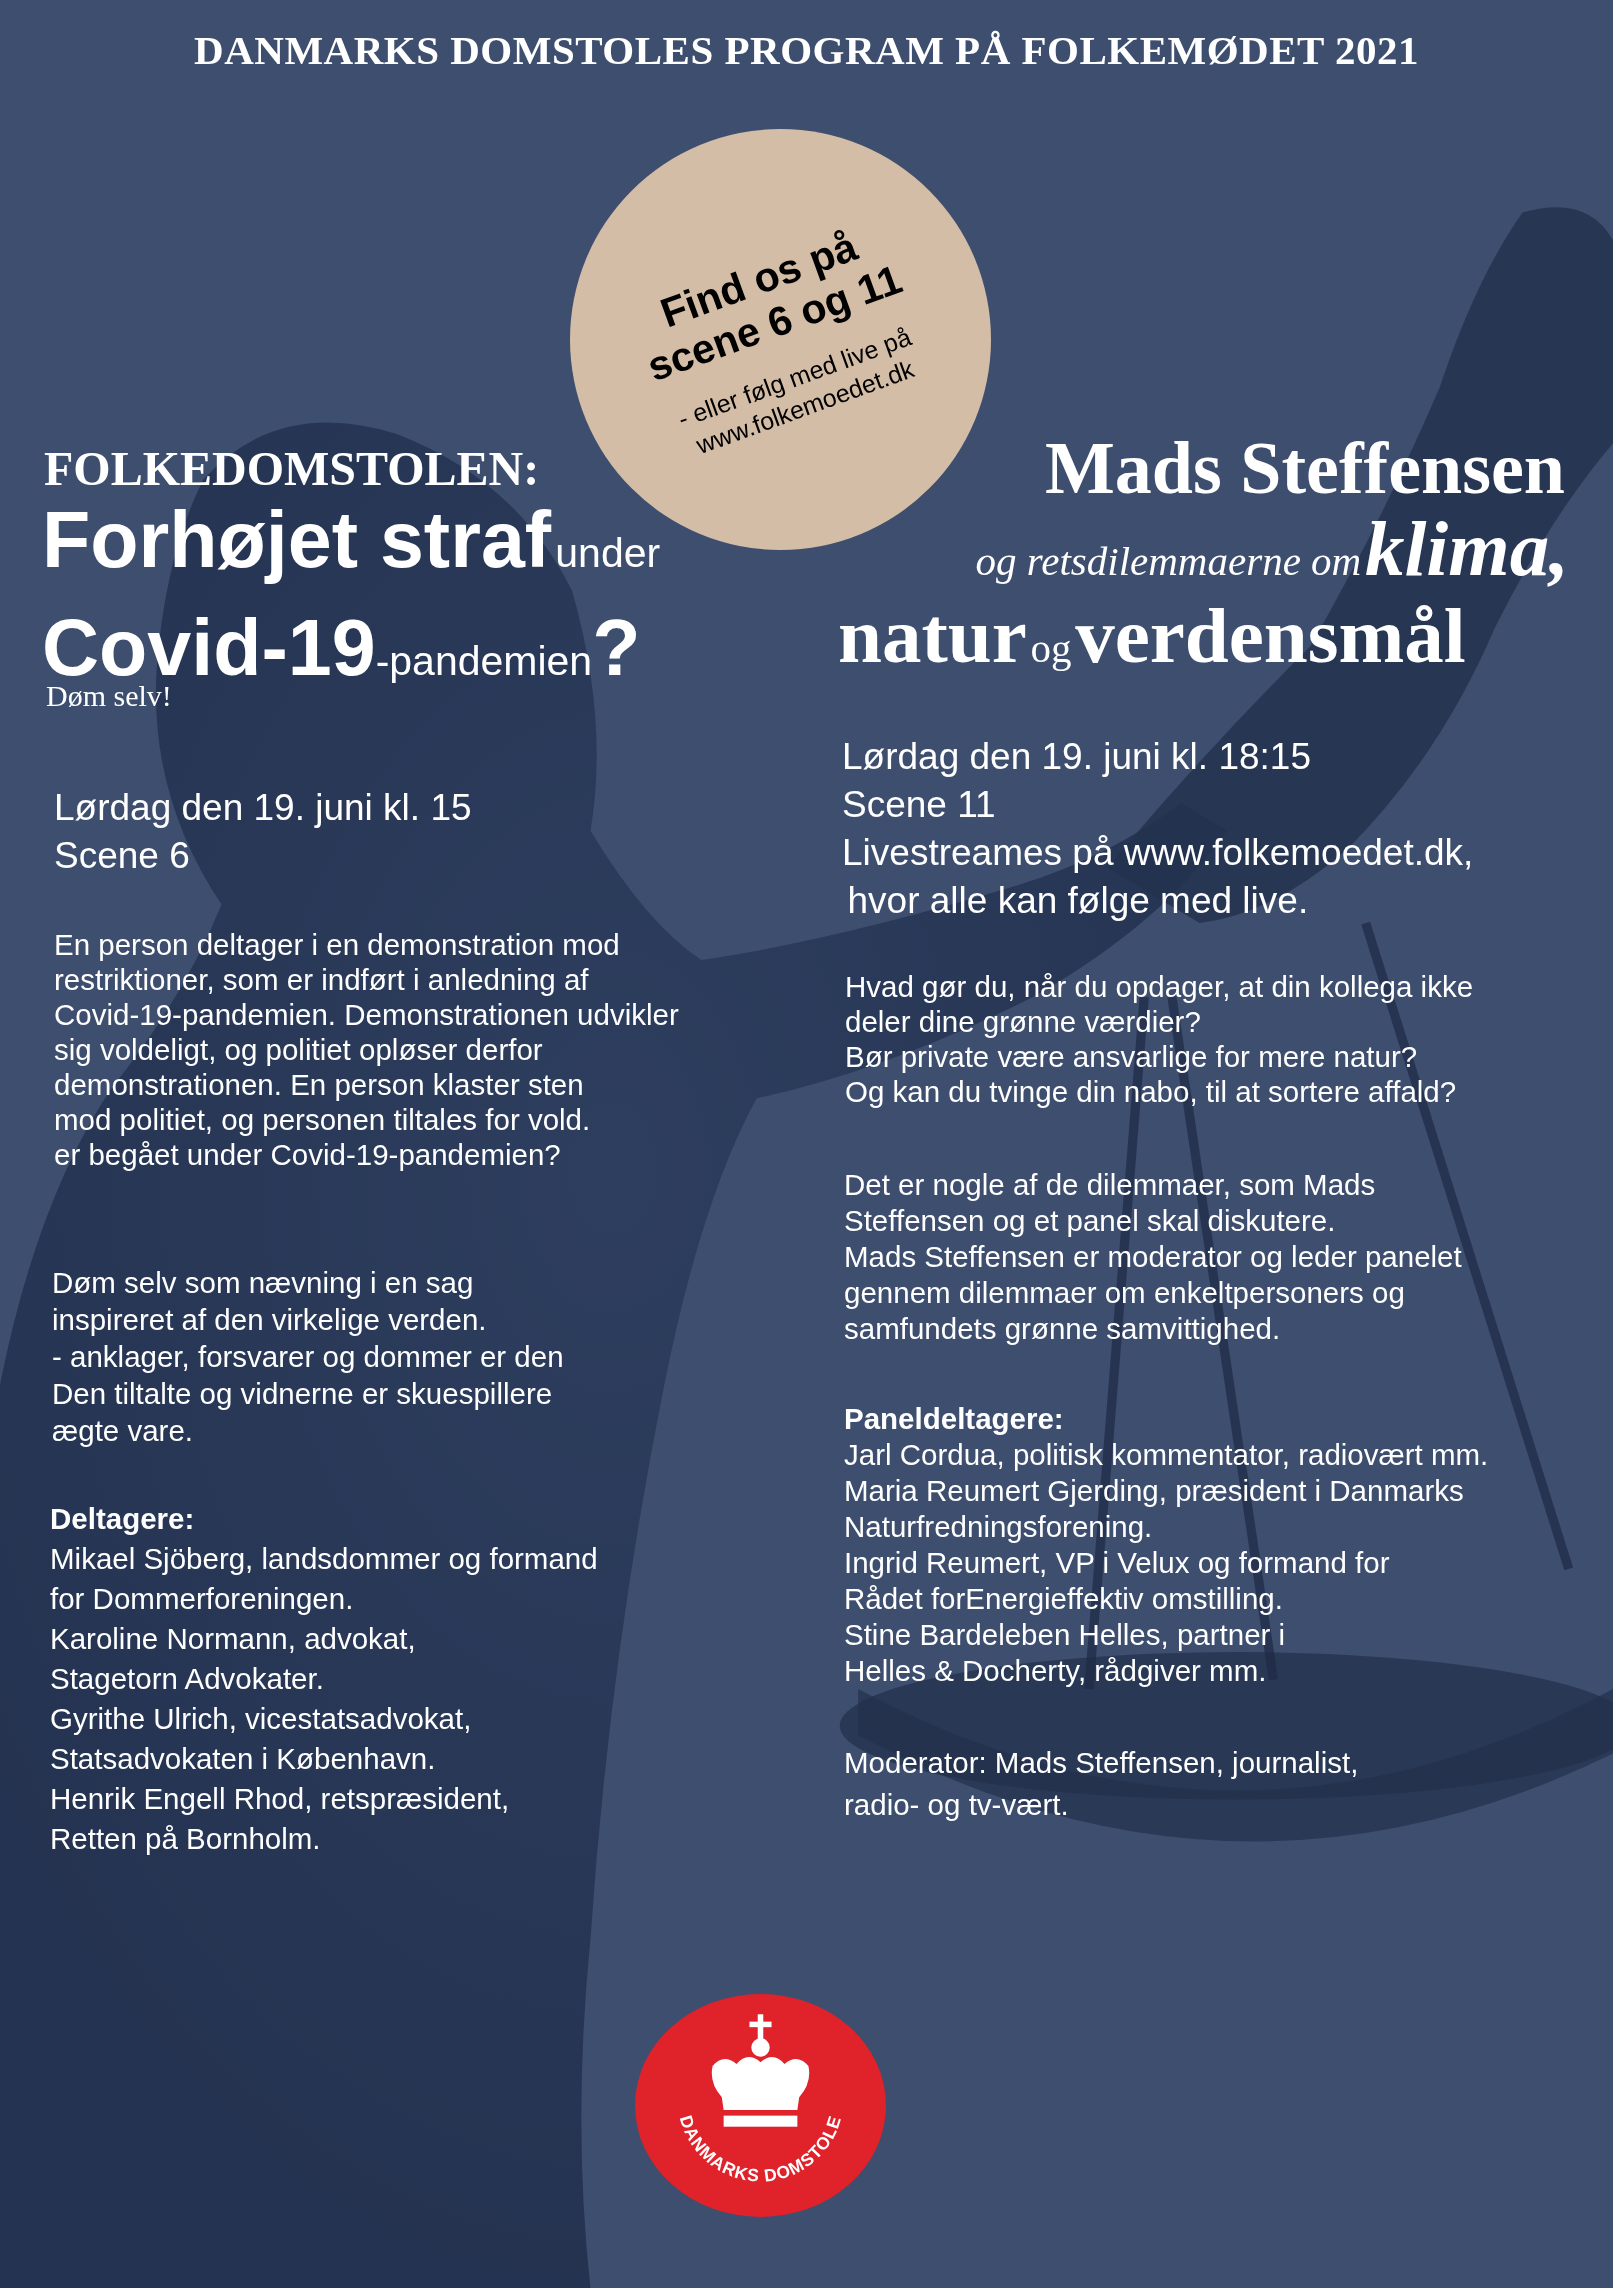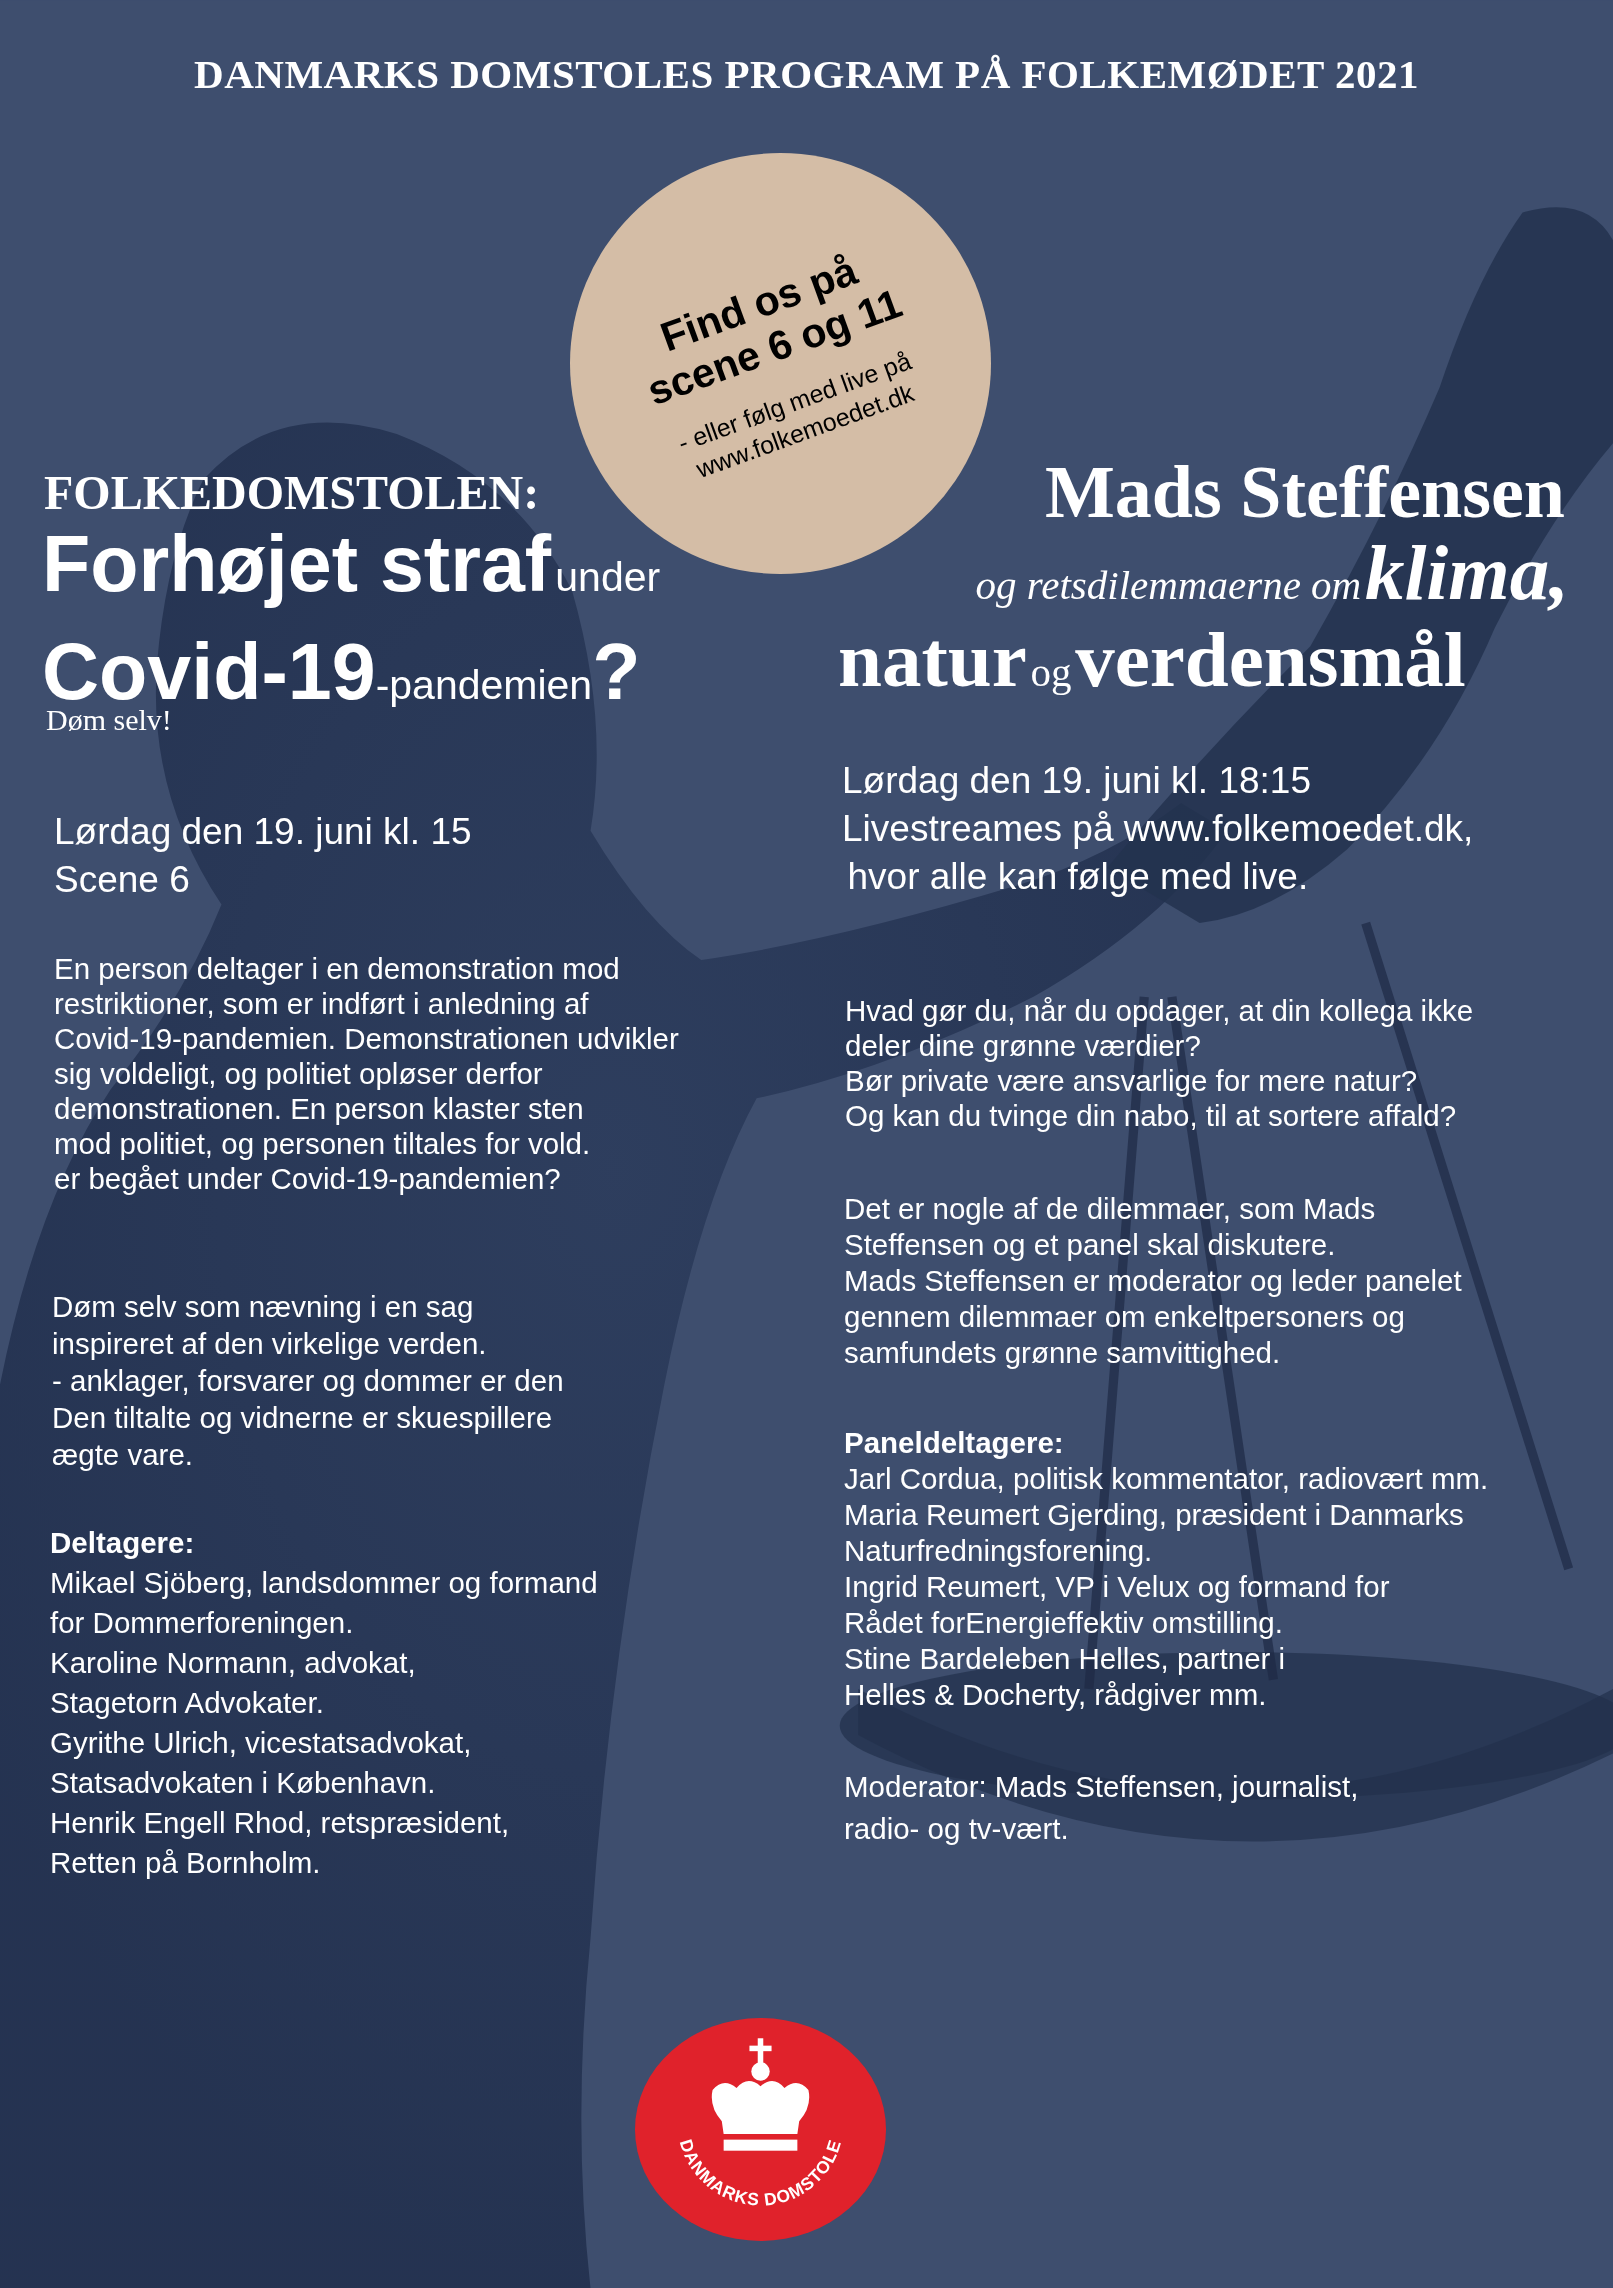--- a/index.html
+++ b/index.html
@@ -4,21 +4,21 @@
 <style>
   html, body { margin: 0; padding: 0; }
   body {
     width: 1613px; height: 2289px; overflow: hidden;
     background: #3e4e6e;
     position: relative;
     font-family: "Liberation Sans", sans-serif;
     color: #ffffff;
   }
   .bg { position: absolute; inset: 0; z-index: 0; }
-  .abs { position: absolute; z-index: 2; margin-top: 24px; }
+  .abs { position: absolute; z-index: 2; }
 
   .top-title {
     left: 0; top: 26px; width: 1613px; text-align: center;
     font-family: "Liberation Serif", serif; font-weight: bold;
     font-size: 41px; letter-spacing: 0.5px;
   }
 
   .badge {
     left: 570px; top: 129px; width: 421px; height: 421px;
     border-radius: 50%; background: #d4bda6; color: #000;
@@ -134,20 +134,21 @@
   <span class="big">klima,</span>
 </div>
 <div class="abs r-h3">
   <span class="big">natur</span>
   <span class="mid">og</span>
   <span class="big">verdensmål</span>
 </div>
 
 <div class="abs info" style="left:842px; top:733px;">
   <div>Lørdag den 19. juni kl. 18:15</div>
+  <div>Scene 11</div>
   <div>Livestreames på www.folkemoedet.dk,</div>
   <div style="padding-left:5.5px">hvor alle kan følge med live.</div>
 </div>
 
 <div class="abs body" style="left:845px; top:969px;">
   <div>Hvad gør du, når du opdager, at din kollega ikke</div>
   <div>deler dine grønne værdier?</div>
   <div>Bør private være ansvarlige for mere natur?</div>
   <div>Og kan du tvinge din nabo, til at sortere affald?</div>
 </div>

